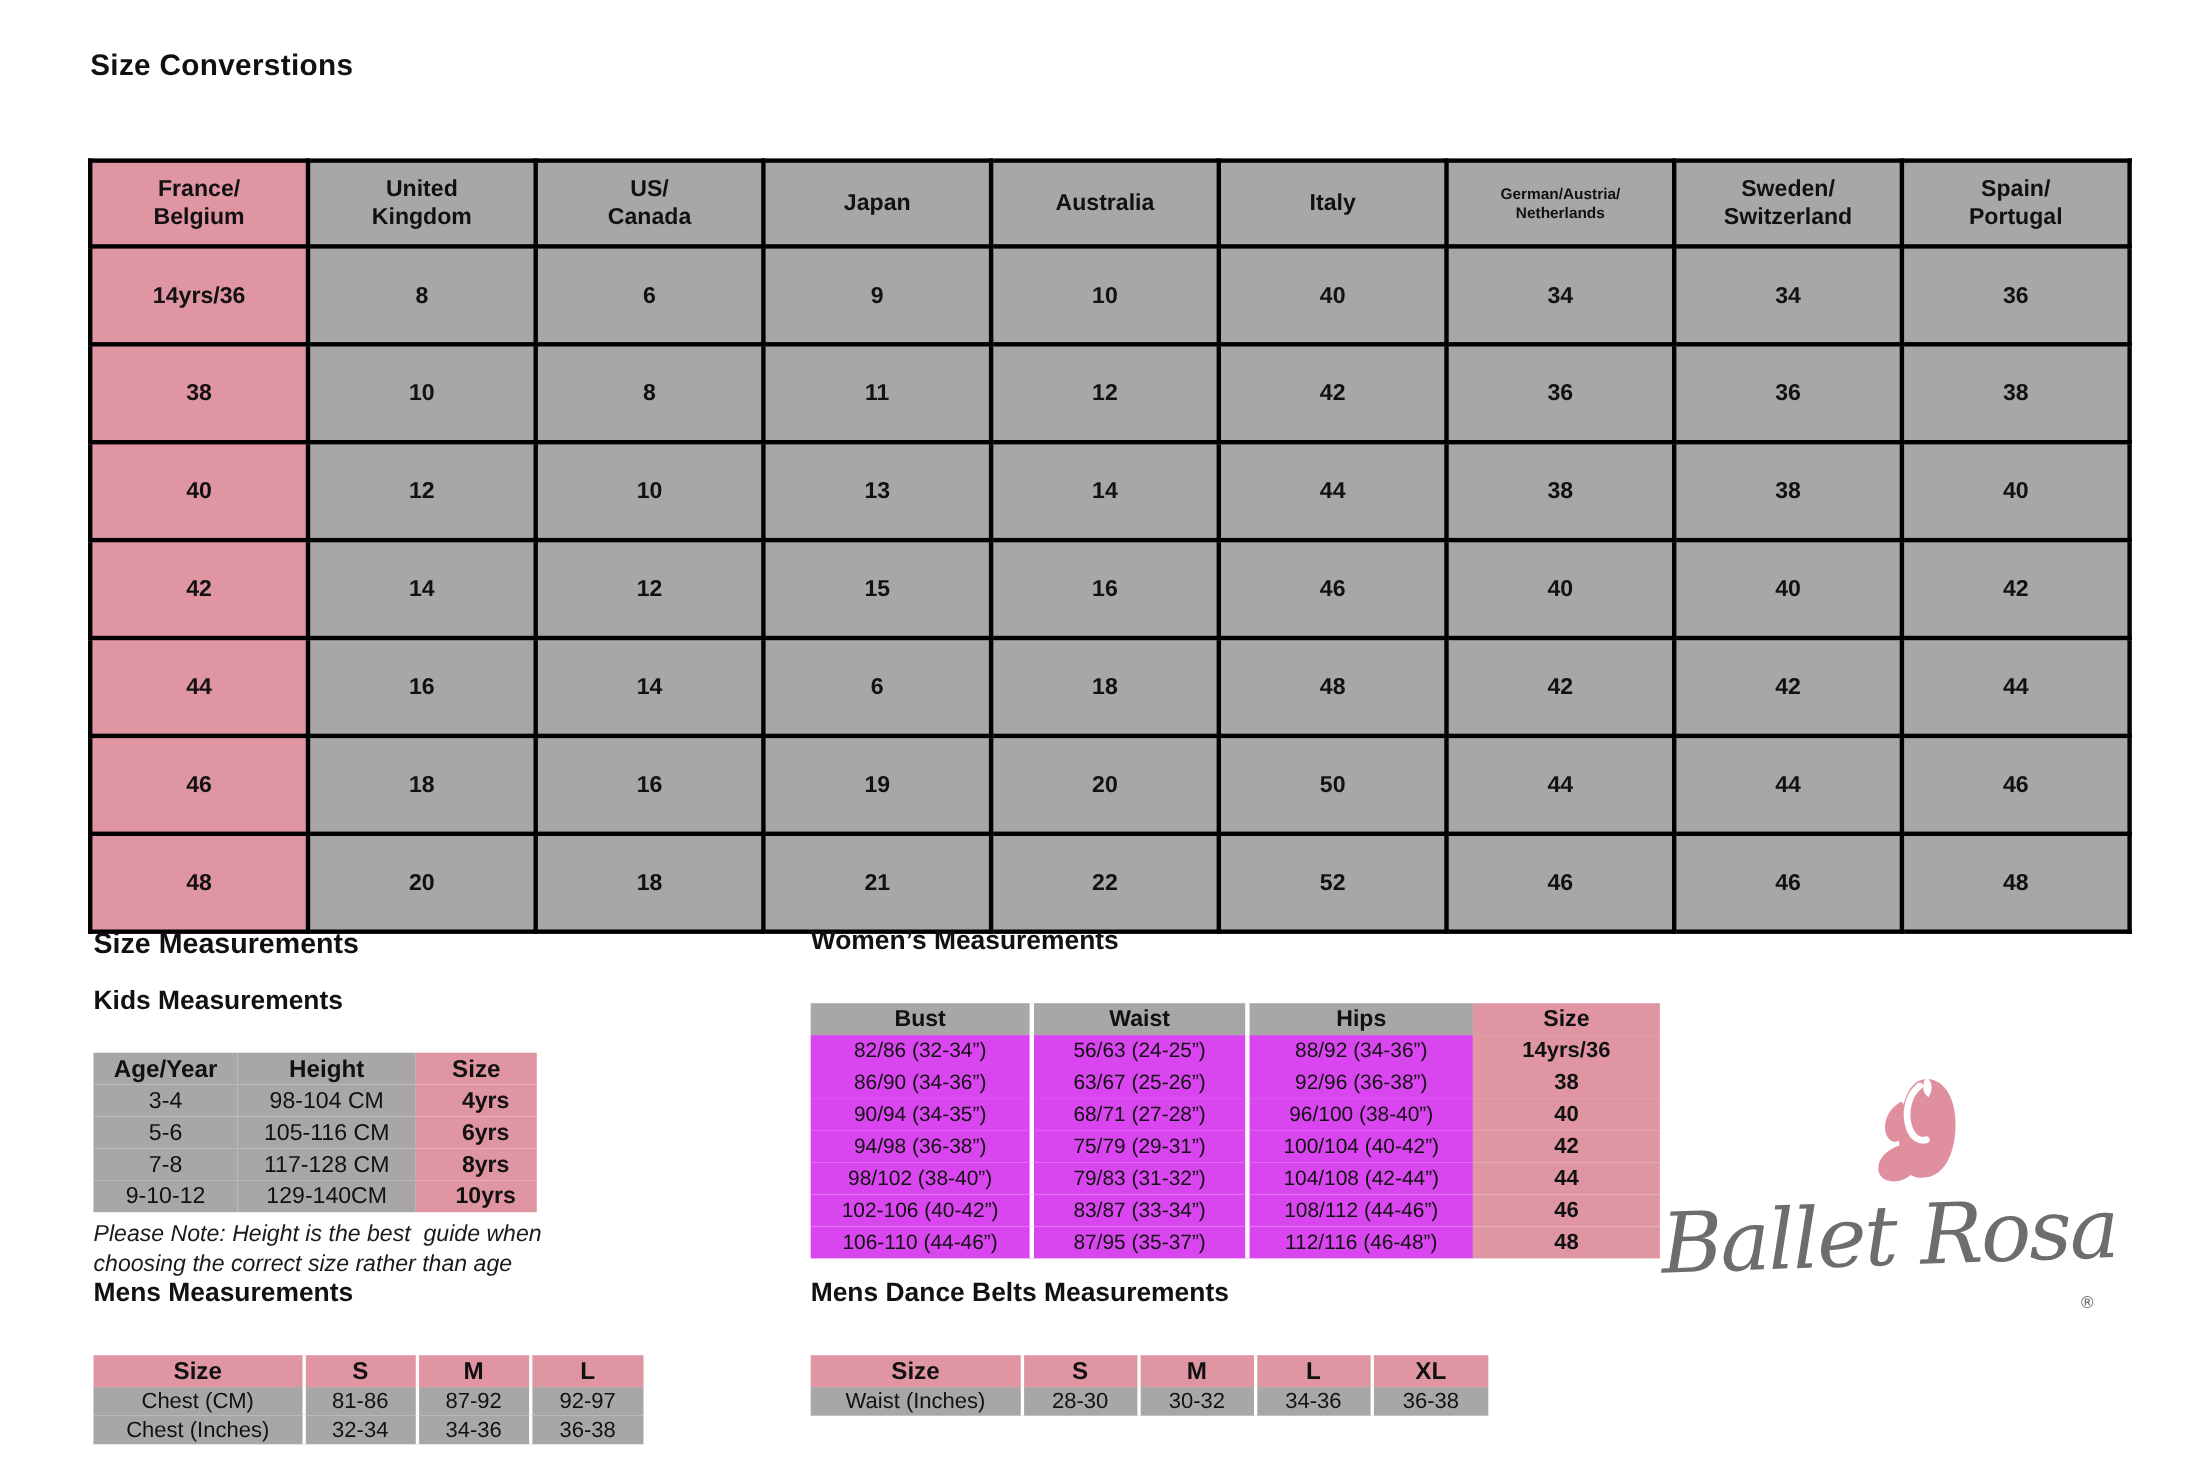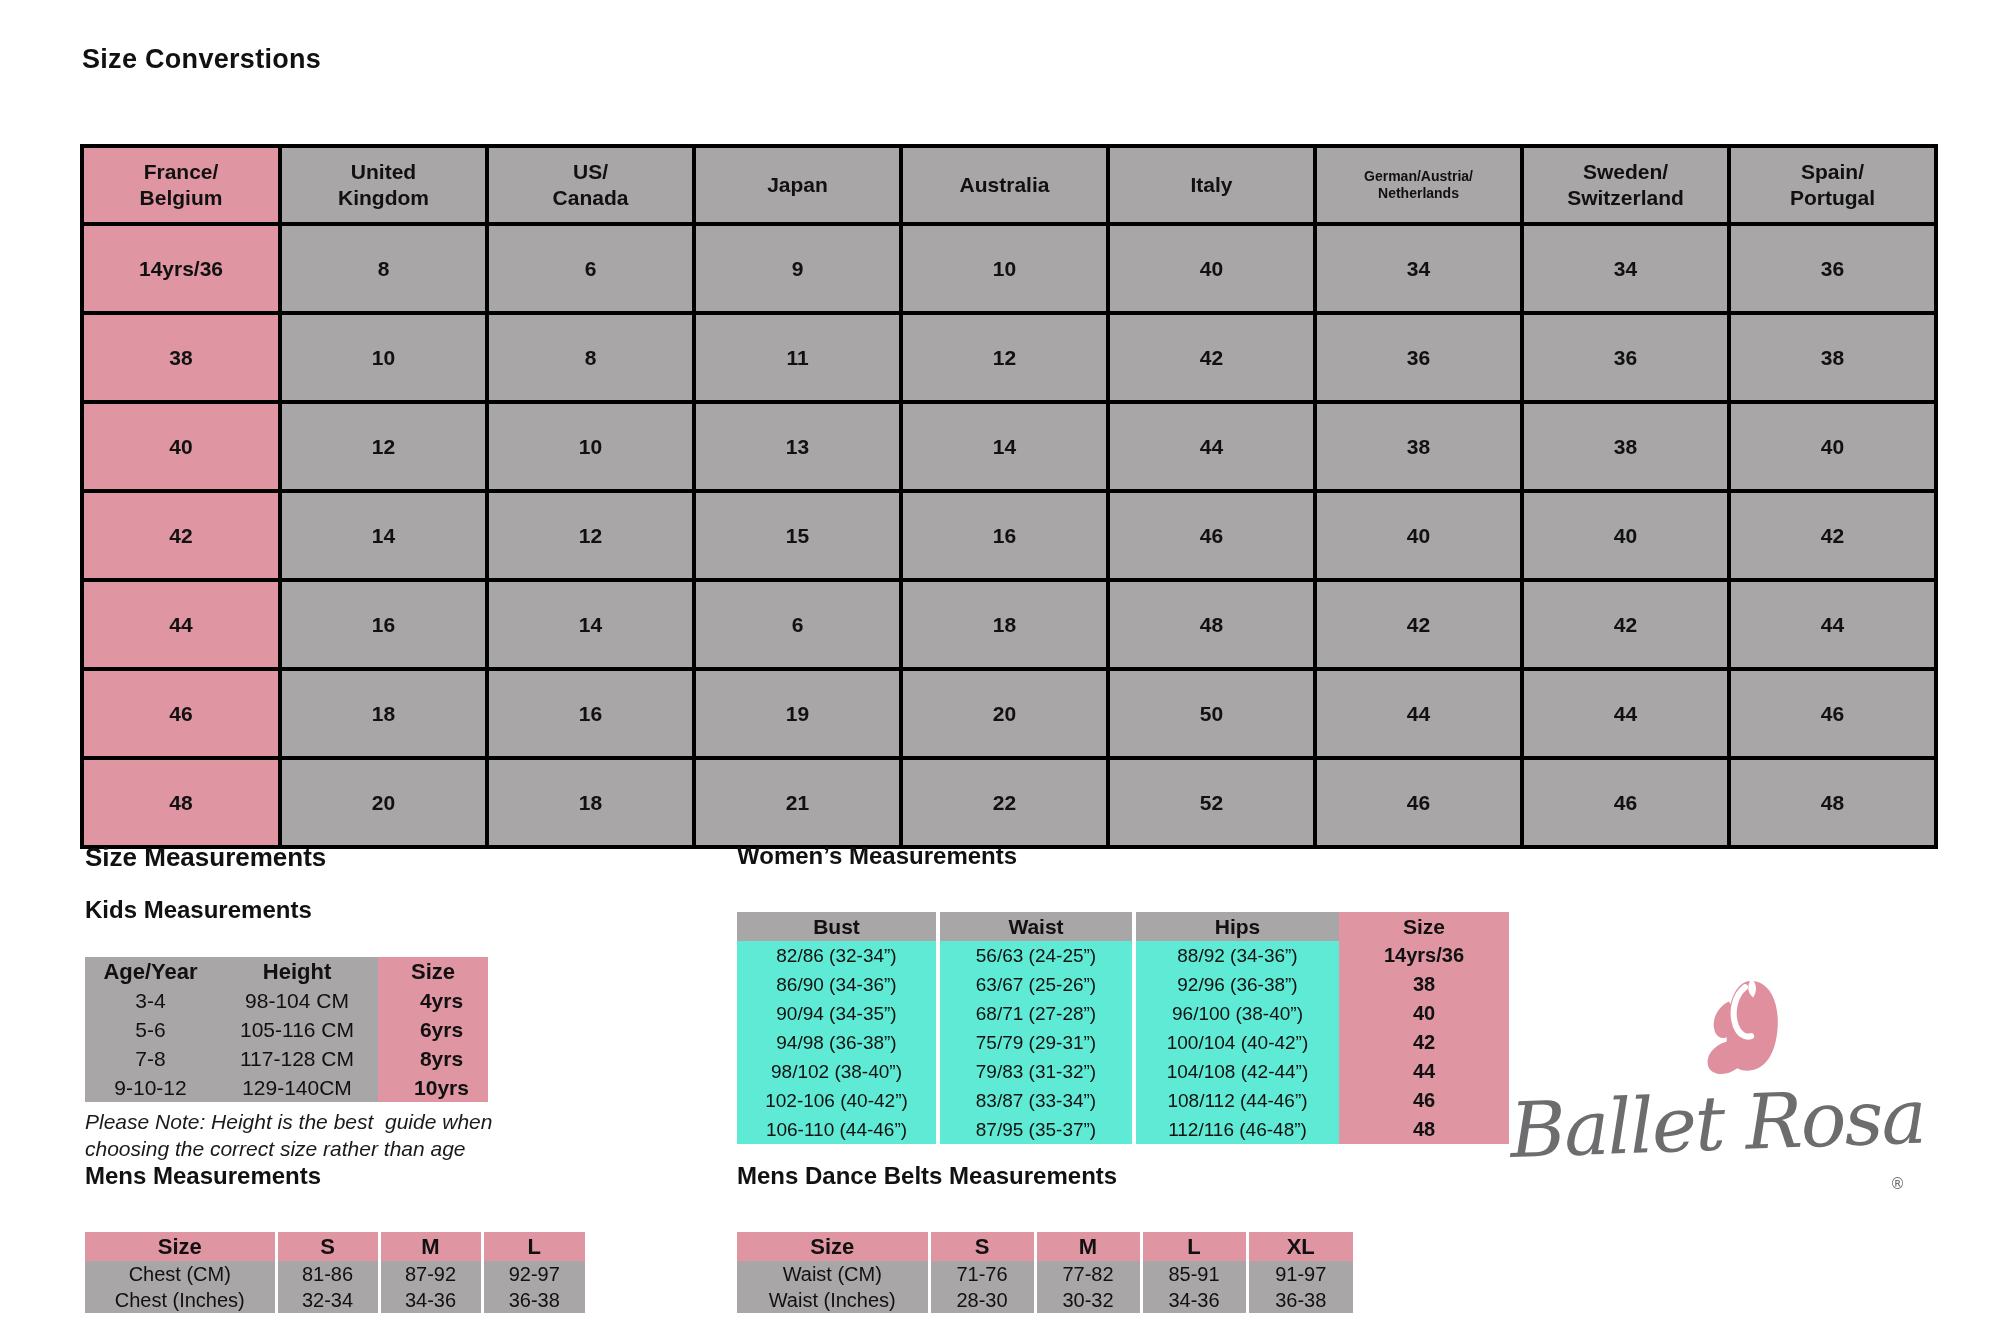--- a/index.html
+++ b/index.html
@@ -37,21 +37,21 @@
   .kids { left: 85px; top: 930px; width: 403px; }
   .kids tr { height: 29px; }
   .kids th { background: #a8a6a7; font-size: 22px; }
   .kids td { background: #a8a6a7; font-size: 21px; }
   .kids tr > *:last-child { background: #e095a2; }
   .kids td:last-child { font-weight: bold; padding-left: 17px; }
 
   .womens { left: 737px; top: 885px; width: 772px; }
   .womens tr { height: 29px; }
   .womens th { background: #a8a6a7; font-size: 21px; }
-  .womens td { background: #5eead4; font-size: 19px; }
+  .womens td { background: #d946ef; font-size: 19px; }
   .womens tr > *:last-child { background: #e095a2; }
   .womens td:last-child { font-weight: bold; font-size: 20px; }
   .womens tr > *:nth-child(2), .womens tr > *:nth-child(3) { border-left: 4px solid #fff; }
 
   .mens { left: 85px; top: 1205px; width: 500px; }
   .mens thead tr { height: 29px; }
   .mens tbody tr { height: 26px; padding-left: 42px; }
   .mens th { background: #e095a2; font-size: 22px; }
   .mens td { background: #a8a6a7; font-size: 20px; }
   .mens tr > *:nth-child(n+2) { border-left: 3px solid #fff; }
@@ -350,27 +350,20 @@
     <tr>
         <th>Size</th>
         <th>S</th>
         <th>M</th>
         <th>L</th>
         <th>XL</th>
       </tr>
   </thead>
   <tbody>
       <tr>
-        <td>Waist (CM)</td>
-        <td>71-76</td>
-        <td>77-82</td>
-        <td>85-91</td>
-        <td>91-97</td>
-      </tr>
-      <tr>
         <td>Waist (Inches)</td>
         <td>28-30</td>
         <td>30-32</td>
         <td>34-36</td>
         <td>36-38</td>
       </tr>
     </tbody>
 </table>
 
 <div class="abs logo">

